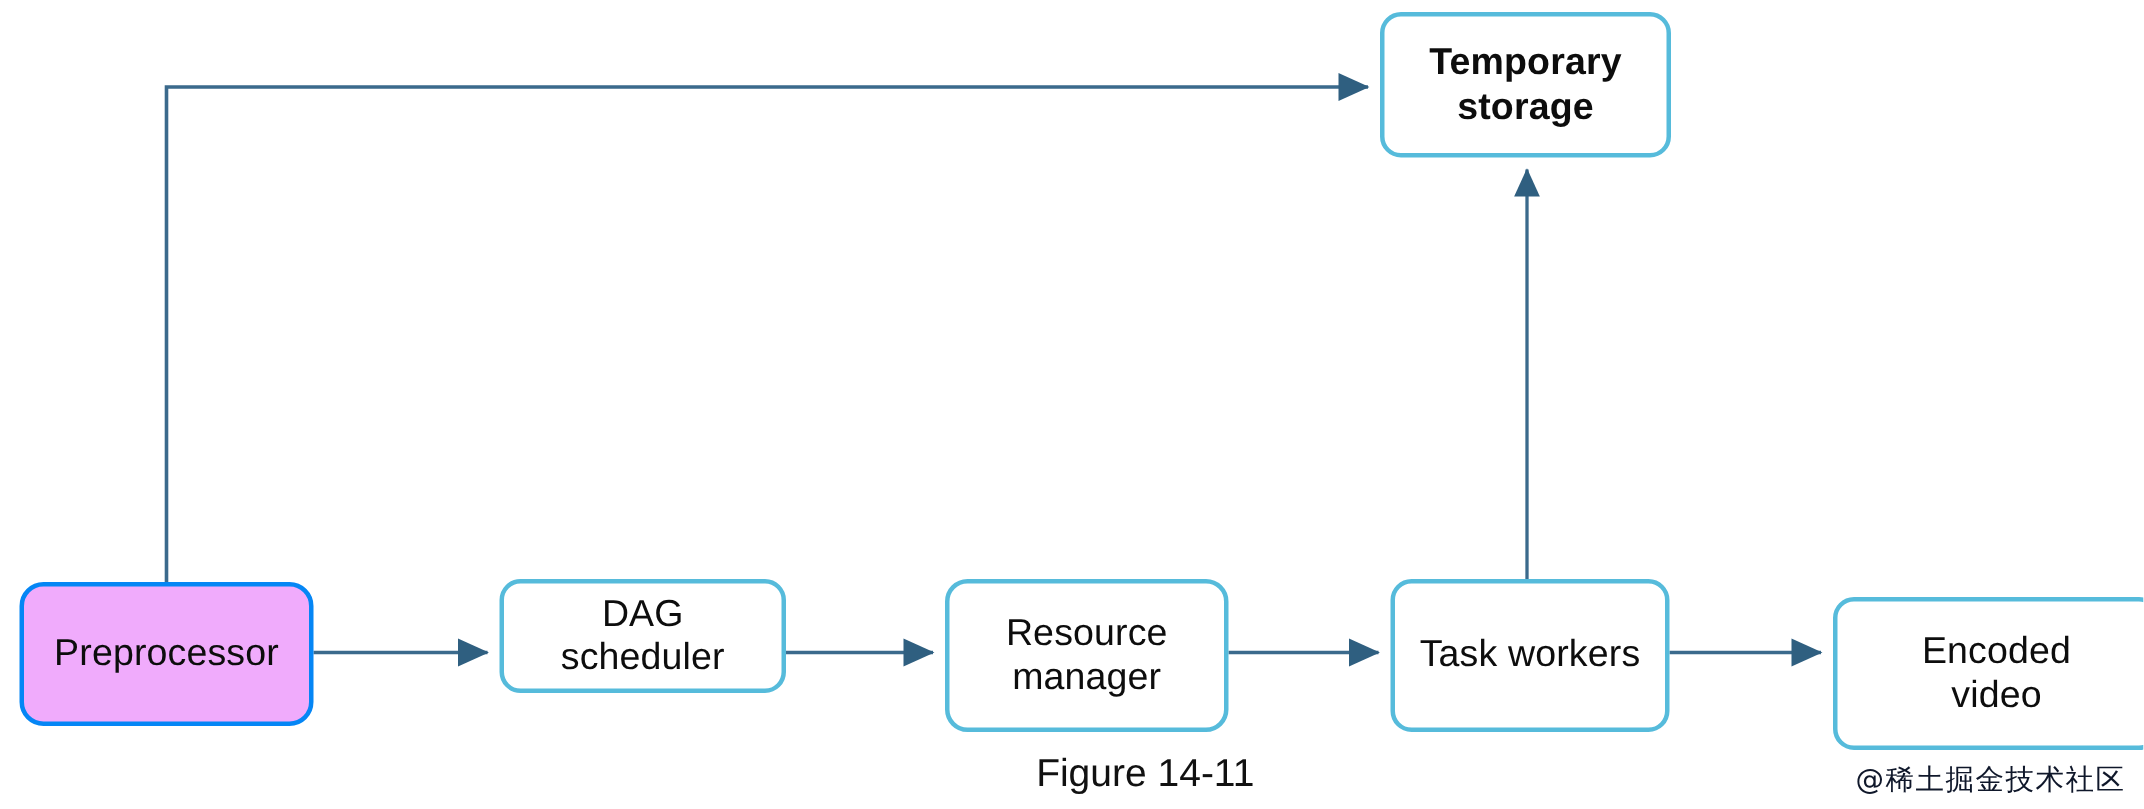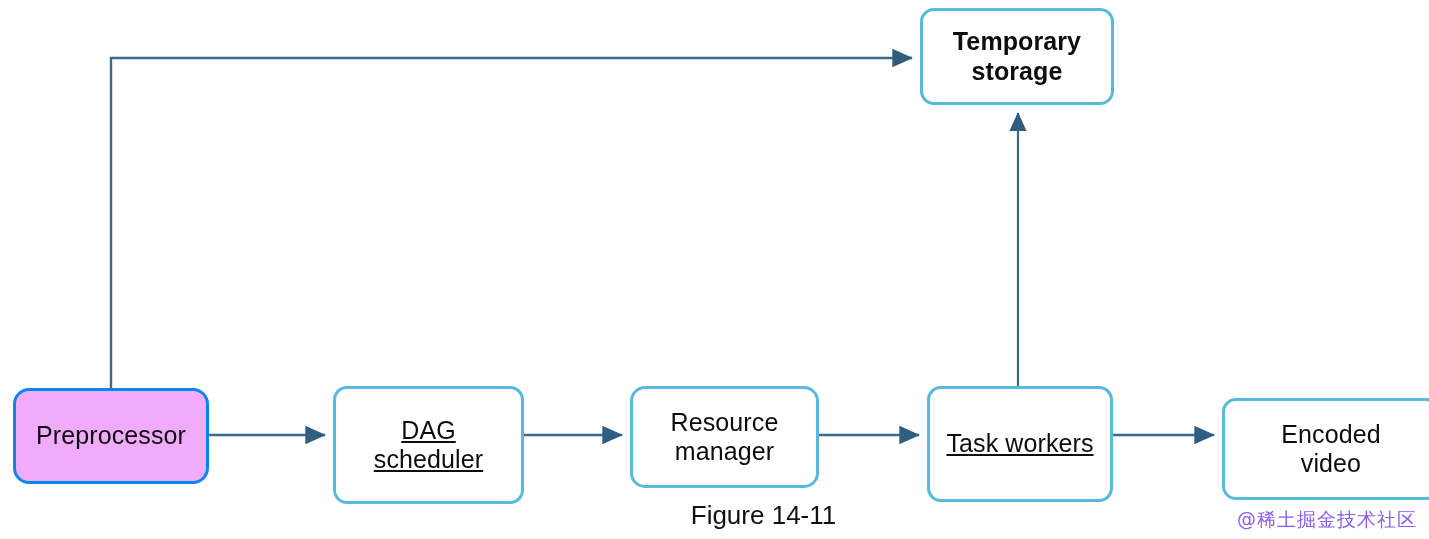--- a/index.html
+++ b/index.html
@@ -58,21 +58,21 @@
   }
   #caption .cap-inner {
     position: relative;
     left: 11px;
   }
   #watermark {
     position: absolute;
     right: 12px;
     bottom: 6px;
     font-size: 19px;
-    color: #8b5cf6;
+    color: #0f172a;
     letter-spacing: 1px;
     font-family: "DejaVu Sans", sans-serif;
   }
 </style>
 </head>
 <body>
 
 <div id="canvas">
 
   <svg id="svg-links" viewBox="0 0 1429 539" xmlns="http://www.w3.org/2000/svg">
@@ -93,27 +93,27 @@
 
     <path d="M819,435 L919,435" fill="none" stroke="#3b6a8c" stroke-width="2.4" marker-end="url(#arrow-dark)"></path>
 
     <path d="M1113,435 L1214,435" fill="none" stroke="#3b6a8c" stroke-width="2.4" marker-end="url(#arrow-dark)"></path>
 
     <path d="M1018,386 L1018,113" fill="none" stroke="#3b6a8c" stroke-width="2.2" marker-end="url(#arrow-dark-up)"></path>
   </svg>
 
   <div class="node filled" style="left:13px; top:388px; width:196px; height:96px;">Preprocessor</div>
 
-  <div class="node outline" style="left:333px; top:386px; width:191px; height:118px;text-decoration:underline;">DAG
+  <div class="node outline" style="left:333px; top:386px; width:191px; height:76px;">DAG
 scheduler</div>
 
   <div class="node outline" style="left:630px; top:386px; width:189px; height:102px;border-radius:15px;">Resource
 manager</div>
 
-  <div class="node outline" style="left:927px; top:386px; width:186px; height:116px;text-decoration:underline;">Task workers</div>
+  <div class="node outline" style="left:927px; top:386px; width:186px; height:102px;">Task workers</div>
 
   <div class="node outline" style="left:1222px; top:398px; width:218px; height:102px;">Encoded
 video</div>
 
   <div class="node outline" style="left:920px; top:8px; width:194px; height:97px;font-weight:bold;">Temporary
 storage</div>
 
   <div id="caption">
     <span class="cap-inner">Figure 14-11</span>
   </div>

